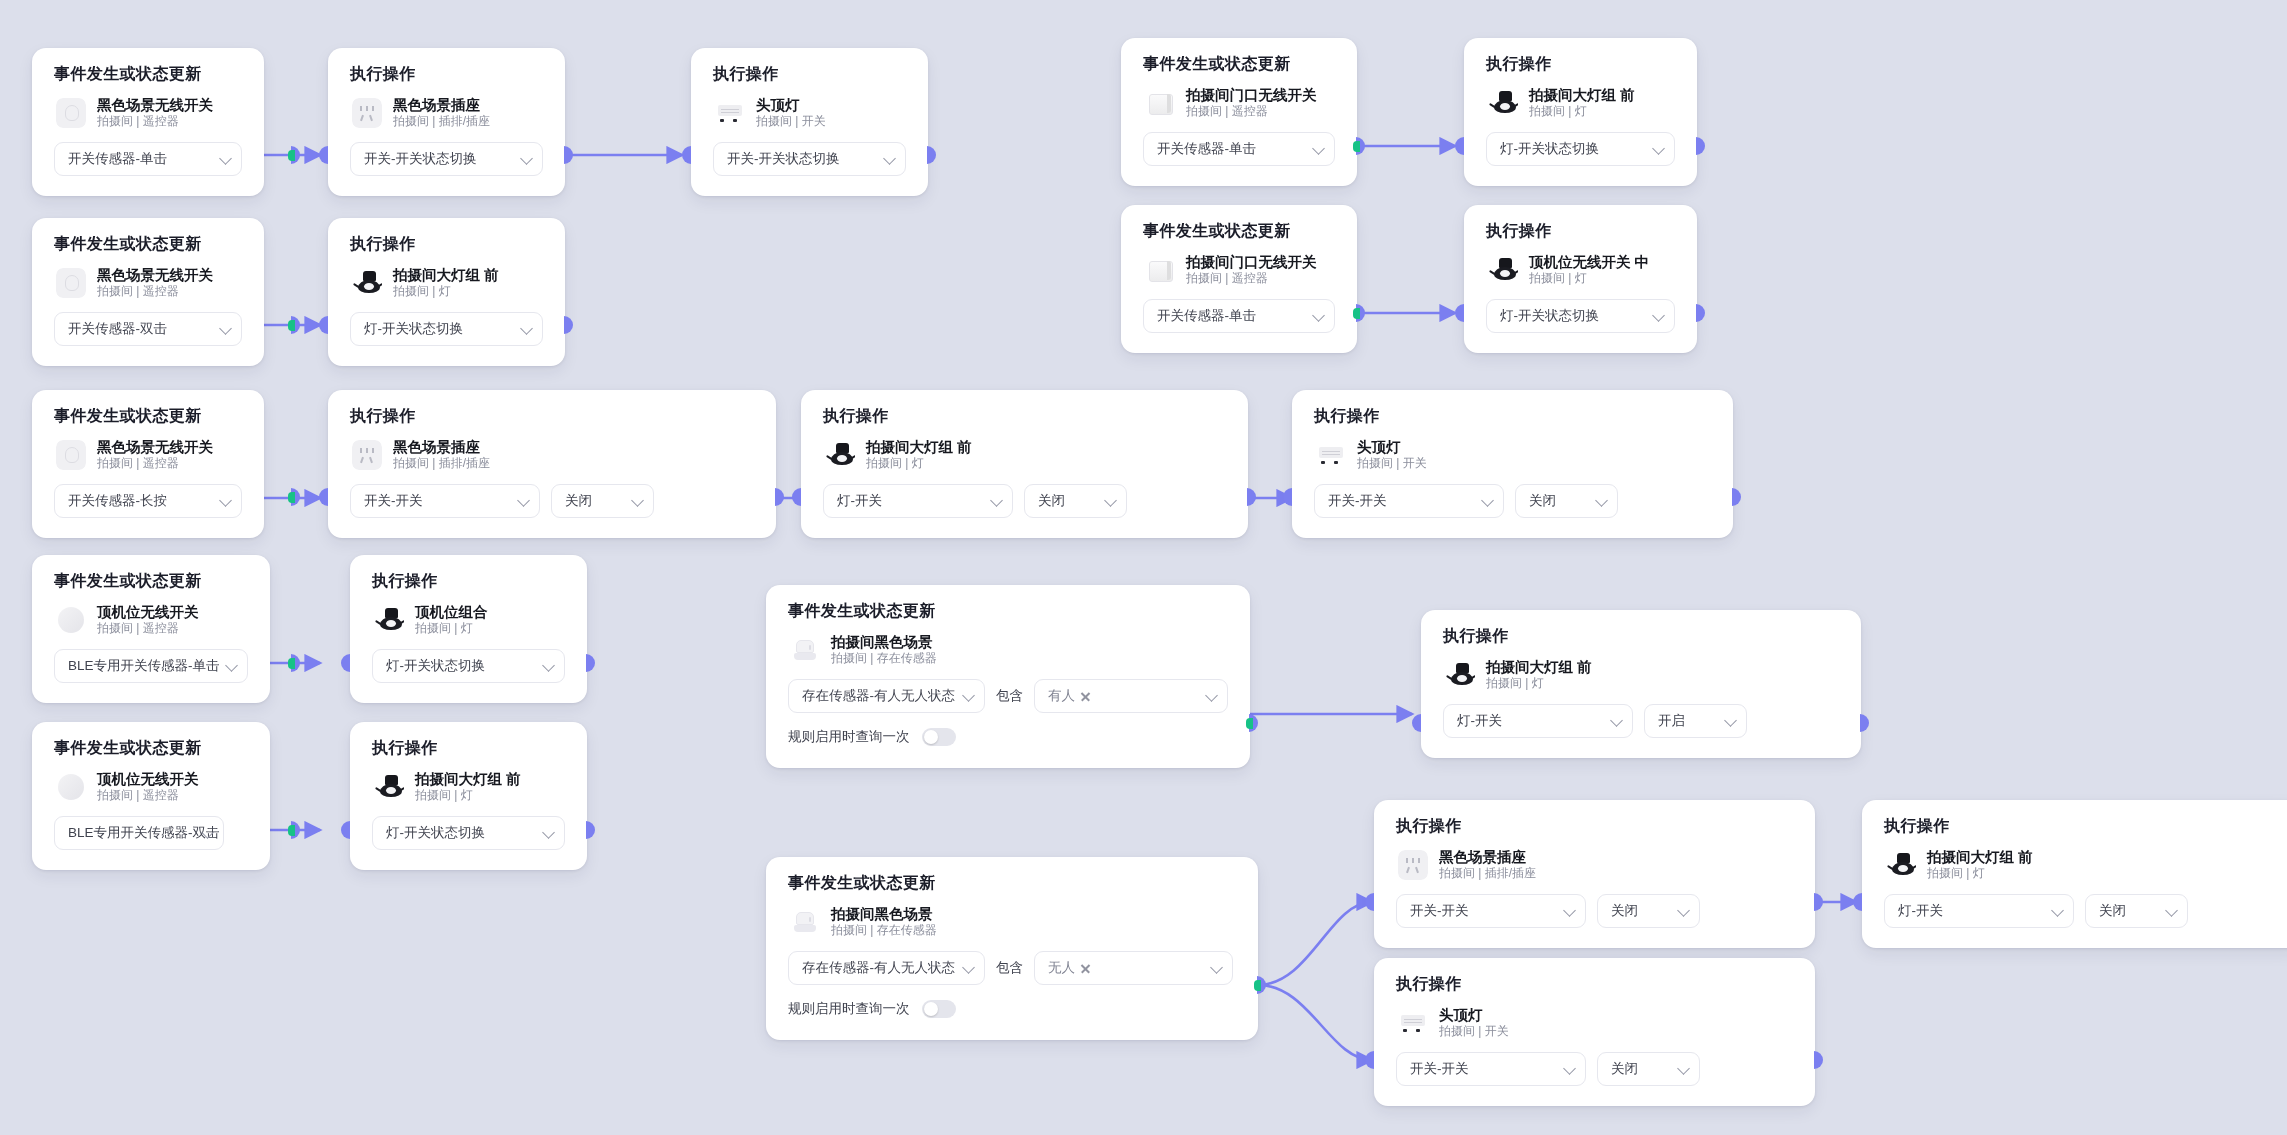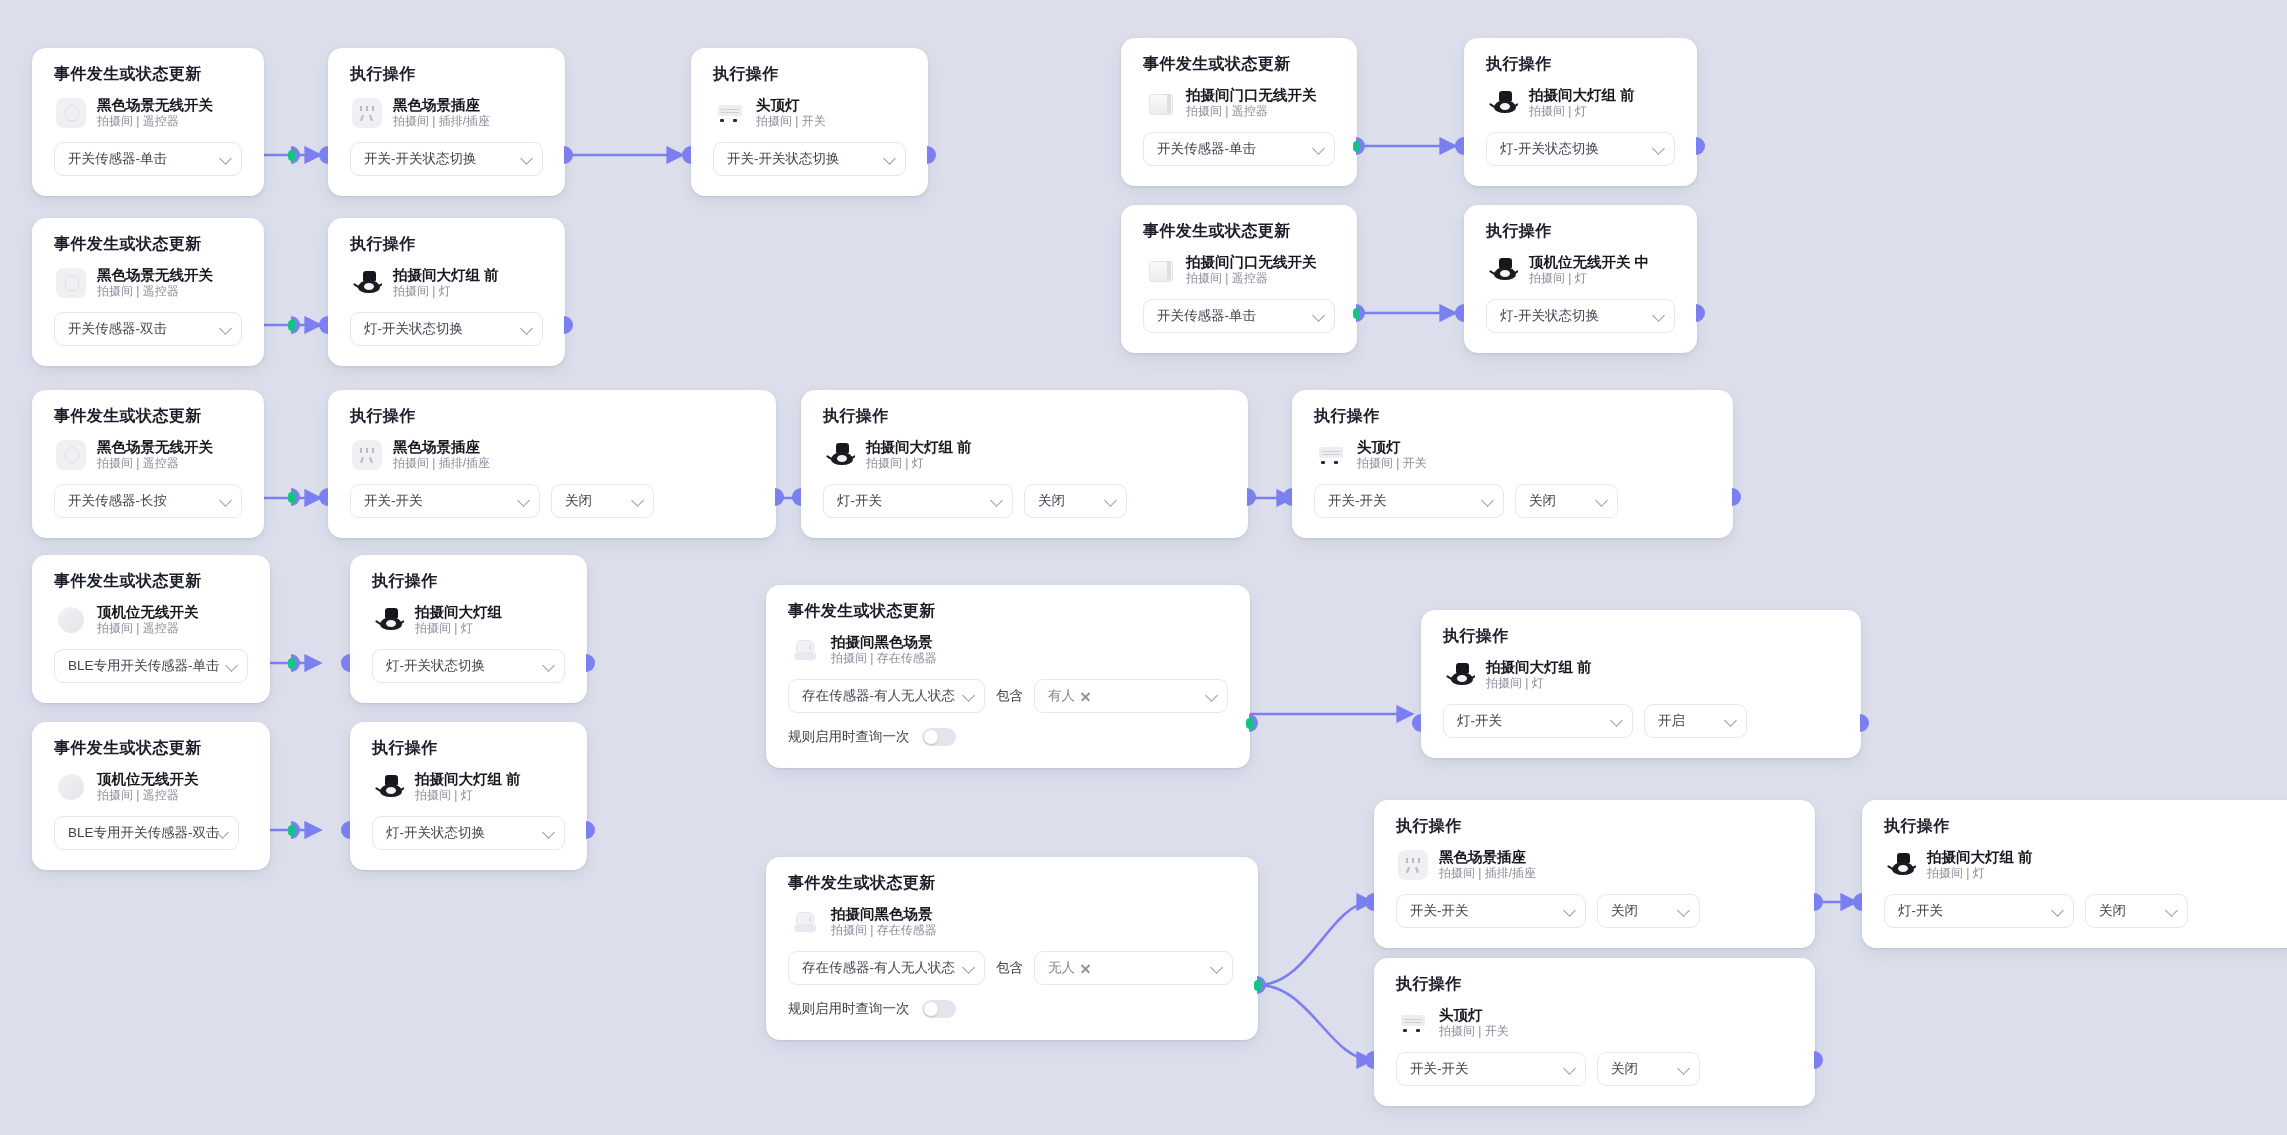--- a/index.html
+++ b/index.html
@@ -506,21 +506,21 @@
     <div class="dev">
       <div class="dev-icon">
           <div class="ic-downlight">
             <div class="cap"></div>
             <div class="ring"></div>
             <div class="ray1"></div>
             <div class="ray2"></div>
           </div>
         </div>
       <div class="dev-text">
-        <div class="dev-name">拍摄间大灯组</div>
+        <div class="dev-name">顶机位组合</div>
         <div class="dev-meta">拍摄间 | 灯</div>
       </div>
     </div>
     <div class="ctrl-row">
       <div class="sel" style="width:193px;">
           <span>灯-开关状态切换</span>
           <span class="cv"></span>
         </div>
     </div>
     <div class="handle in" style="left:-9px;top:99px;"></div>
@@ -532,21 +532,21 @@
     <div class="dev">
       <div class="dev-icon">
           <div class="ic-circle"></div>
         </div>
       <div class="dev-text">
         <div class="dev-name">顶机位无线开关</div>
         <div class="dev-meta">拍摄间 | 遥控器</div>
       </div>
     </div>
     <div class="ctrl-row">
-      <div class="sel" style="width:185px;">
+      <div class="sel" style="width:170px;">
           <span>BLE专用开关传感器-双击</span>
           <span class="cv"></span>
         </div>
     </div>
     <div class="handle out green" style="left:259px;top:99px;"></div>
   </div>
 
   <div class="node" style="left:350px;top:722px;width:237px;">
     <div class="node-title">执行操作</div>
     <div class="dev">

